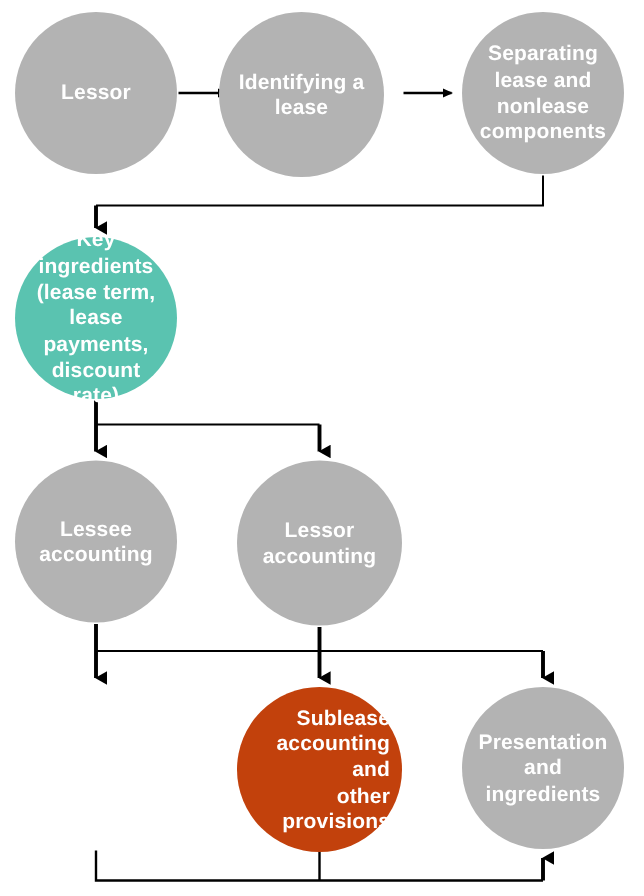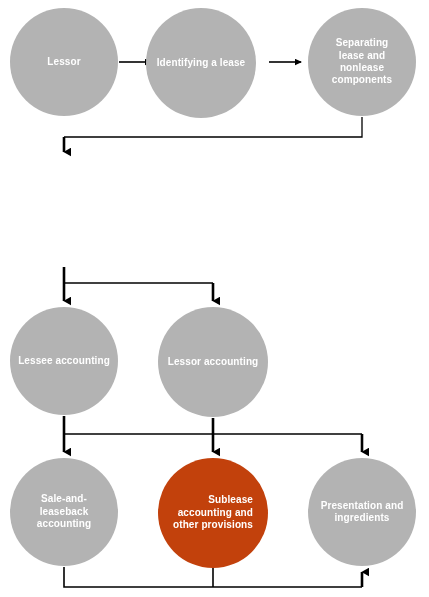--- a/index.html
+++ b/index.html
@@ -32,21 +32,21 @@
     border-radius: 50%;
     display: flex;
     align-items: center;
     justify-content: center;
     text-align: center;
     box-sizing: border-box;
   }
   .node-label {
     color: #ffffff;
     font-weight: bold;
-    font-size: 10px;
+    font-size: 14px;
     line-height: 1.24;
     letter-spacing: 0.1px;
     padding: 0 8px;
     white-space: pre-line;
     display: block;
   }
   .node-scope        { left: 10px;  top: 8px;   width: 108px; height: 108px; }
   .node-identifying  { left: 146px; top: 8px;   width: 110px; height: 110px; text-align: center; }
   .node-separating   { left: 308px; top: 8px;   width: 108px; height: 108px; }
   .node-key          { left: 10px;  top: 158px; width: 108px; height: 108px; }
@@ -124,34 +124,36 @@
     <span class="node-label">Identifying a lease</span>
   </div>
 
   <div class="node node-separating" style="background: rgb(179, 179, 179);">
     <span class="node-label">Separating
 lease and
 nonlease
 components</span>
   </div>
 
+  <div class="node node-key" style="background: rgb(90, 195, 176);">
+    <span class="node-label">Key
+ingredients
+(lease term,
+lease payments,
+discount rate)</span>
+  </div>
 
   <div class="node node-lessee" style="background: rgb(179, 179, 179);">
     <span class="node-label">Lessee accounting</span>
   </div>
 
   <div class="node node-lessor" style="background: rgb(179, 179, 179); align-items: center;">
     <span class="node-label">Lessor accounting</span>
   </div>
 
-  <div class="node node-saleleaseback" style="background: rgb(179, 179, 179);">
-    <span class="node-label">Sale-and-
-leaseback
-accounting</span>
-  </div>
 
   <div class="node node-sublease" style="background: #c2410c; text-align: right;">
     <span class="node-label">Sublease
 accounting and
 other provisions</span>
   </div>
 
   <div class="node node-presentation" style="background: rgb(179, 179, 179);">
     <span class="node-label">Presentation and
 ingredients</span>

